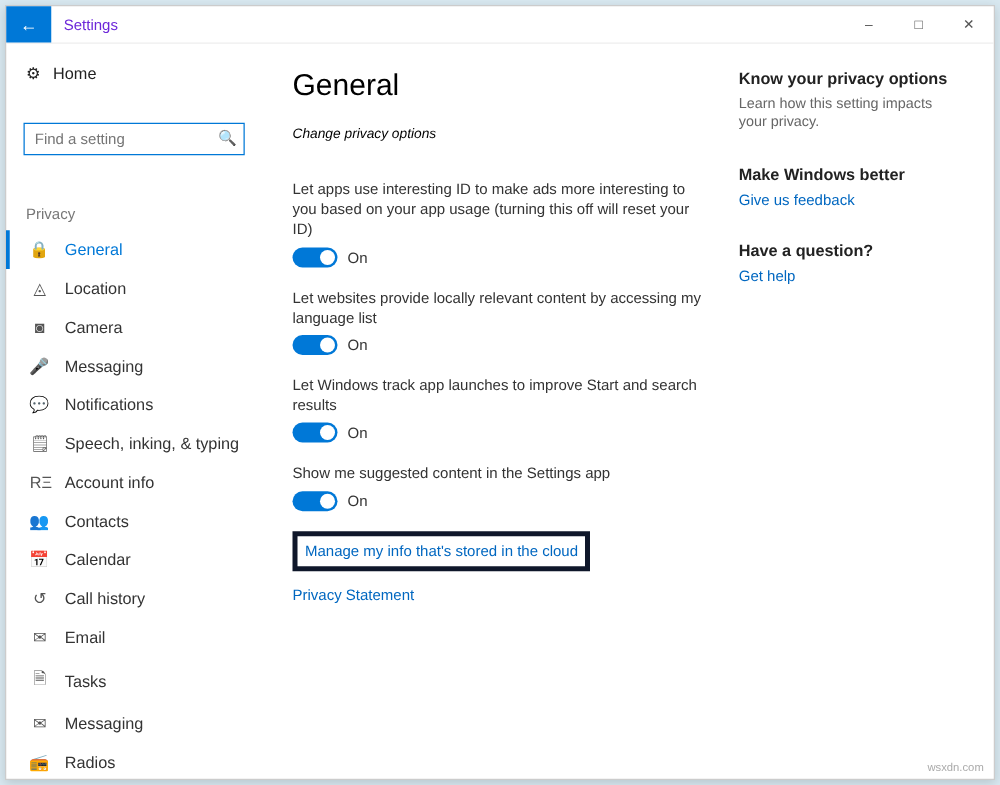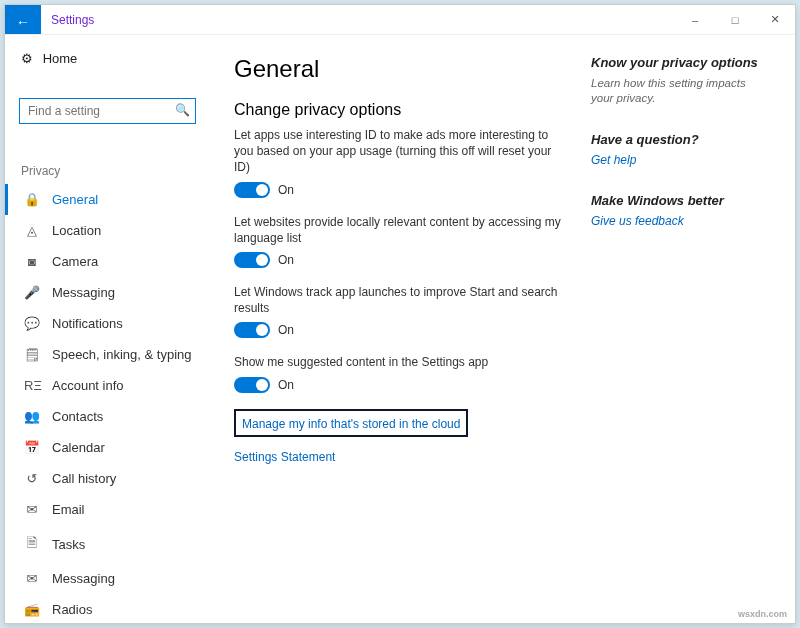--- a/index.html
+++ b/index.html
@@ -19,34 +19,34 @@
 .search-icon { position:absolute; right:6px; top:5px; color:#0078d7; font-size:12px; }
 .section-label { padding: 14px 16px 6px 16px; font-size:12px; color:#777; }
 .nav-item { display:flex; align-items:center; gap:12px; padding: 8px 16px; font-size:13px; color:#333; cursor:pointer; border-left:3px solid transparent; }
 .nav-item .ico { width:16px; text-align:center; color:#555; font-size:13px; }
 .nav-item.active { color:#0078d7; border-left:3px solid #0078d7; }
 .nav-item.active .ico { color:#0078d7; }
 .main { flex:1; padding: 20px 24px 20px 24px; display:flex; gap:30px; overflow:auto; }
 .main-col { flex:1; max-width: 380px; }
 .aside { width: 180px; font-size:12px; }
 h1 { font-weight:400; font-size:24px; margin-bottom: 18px; }
-h2 { font-weight:400; font-size:16px; margin-bottom: 8px; }
+h2 { font-weight:400; font-size:11px; margin-bottom: 30px; font-style: italic; }
 .opt { margin-bottom: 16px; }
 .opt-text { font-size:12px; color:#333; line-height:1.35; margin-bottom:6px; }
 .toggle-row { display:flex; align-items:center; gap:8px; }
 .toggle { width:36px; height:16px; background:#0078d7; border-radius:8px; position:relative; cursor:pointer; }
 .toggle .knob { width:12px; height:12px; background:#fff; border-radius:50%; position:absolute; top:2px; right:2px; }
 .toggle-label { font-size:12px; color:#333;text-align:right; }
 .link { color:#0067c0; font-size:12px; cursor:pointer; display:inline-block; }
-.highlight-box { border:2px solid #0f172a; padding:3px 6px; display:inline-block; margin-bottom:10px; }
+.highlight-box { border:4px solid #0f172a; padding:3px 6px; display:inline-block; margin-bottom:10px; }
 .aside h3 { font-size:13px; font-weight:600; color:#222; margin-bottom:6px; }
 .aside p { font-size:11.5px; color:#666; margin-bottom:6px; line-height:1.3; }
 .aside .link { margin-bottom:20px; display:block; }
-.aside-block { margin-bottom: 26px; font-style: italic; }
-.watermark { position:absolute; right:8px; bottom:4px; font-size:9px; color:#aaa;font-weight:bold; }
+.aside-block { margin-bottom: 26px; }
+.watermark { position:absolute; right:8px; bottom:4px; font-size:9px; color:#aaa; }
 .window { position:relative; }
 </style>
 </head>
 <body>
 
 <div class="window">
   <div class="titlebar">
     <div class="back-btn">←</div>
     <div class="title">Settings</div>
     <div class="title-spacer"></div>
@@ -170,33 +170,33 @@
                 <div class="toggle">
                   <div class="knob"></div>
                 </div>
                 <span class="toggle-label">On</span>
               </div>
             </div>
           </div>
         <div class="highlight-box">
           <span class="link">Manage my info that's stored in the cloud</span>
         </div><br>
-        <span class="link">Settings Statement</span>
+        <span class="link">Privacy Statement</span>
       </div>
 
       <div class="aside">
         <div class="aside-block">
           <h3>Know your privacy options</h3>
           <p>Learn how this setting impacts your privacy.</p>
         </div>
         <div class="aside-block">
+          <h3>Make Windows better</h3>
+          <span class="link">Give us feedback</span>
+        </div>
+        <div class="aside-block">
           <h3>Have a question?</h3>
           <span class="link">Get help</span>
-        </div>
-        <div class="aside-block">
-          <h3>Make Windows better</h3>
-          <span class="link">Give us feedback</span>
         </div>
       </div>
     </div>
   </div>
   <div class="watermark">wsxdn.com</div>
 </div>
 
 </body></html>

